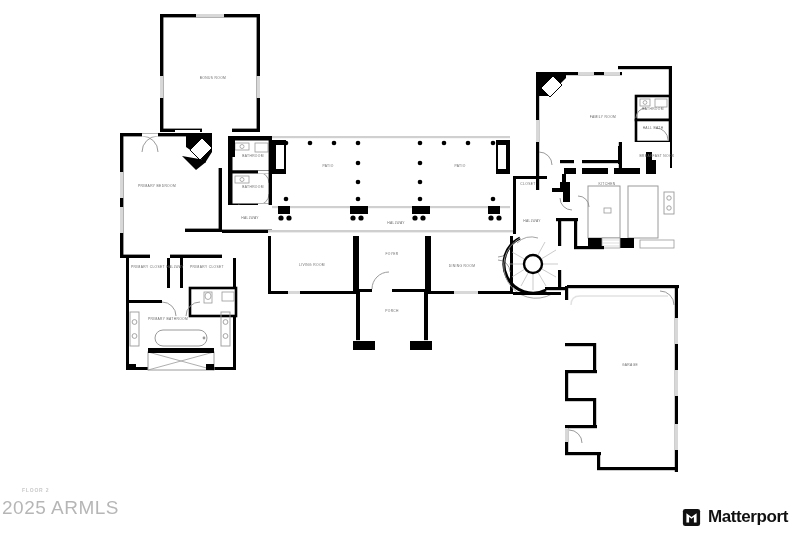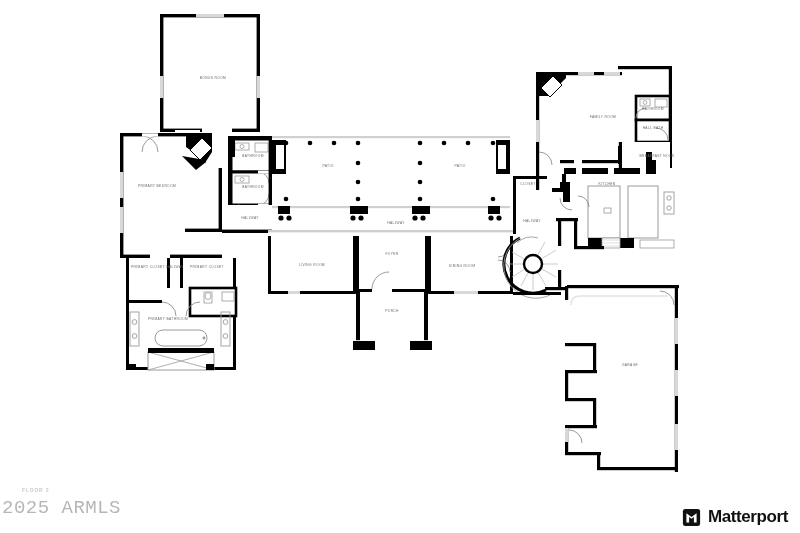--- a/index.html
+++ b/index.html
@@ -4,21 +4,21 @@
 <title>Floor Plan</title>
 <style>
   html,body{margin:0;padding:0;background:#ffffff;}
   body{width:800px;height:533px;position:relative;overflow:hidden;
        font-family:"Liberation Sans",sans-serif;color:#111;}
   #plan-stage{position:absolute;left:0;top:0;width:800px;height:533px;}
   svg{display:block;}
   .wm-floor{position:absolute;left:22px;top:487px;font-size:5px;letter-spacing:.8px;
             color:#c9c9c9;font-weight:700;}
   .wm-mls{position:absolute;left:2px;top:497px;font-size:19px;letter-spacing:.5px;
-          color:#8a8a8a;font-family:Liberation Mono, monospace;opacity:.62;}
+          color:#8a8a8a;font-family:Liberation Sans, sans-serif;opacity:.62;}
   .brand{position:absolute;right:12px;bottom:6px;display:flex;align-items:center;gap:7px;}
   .brand-word{font-size:17px;font-weight:700;letter-spacing:-.4px;color:#111;}
 </style>
 </head>
 <body>
 
 <div id="plan-stage">
 <svg width="800" height="533" viewBox="0 0 800 533" xmlns="http://www.w3.org/2000/svg">
 
   <rect x="0" y="0" width="800" height="533" fill="#ffffff"></rect>

